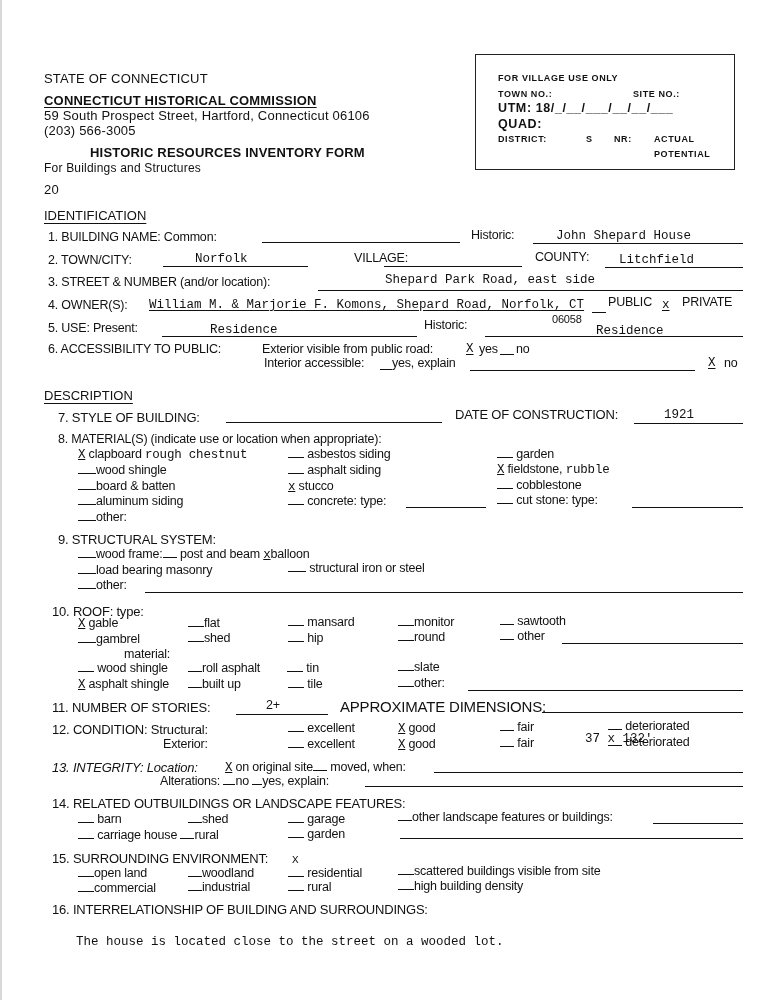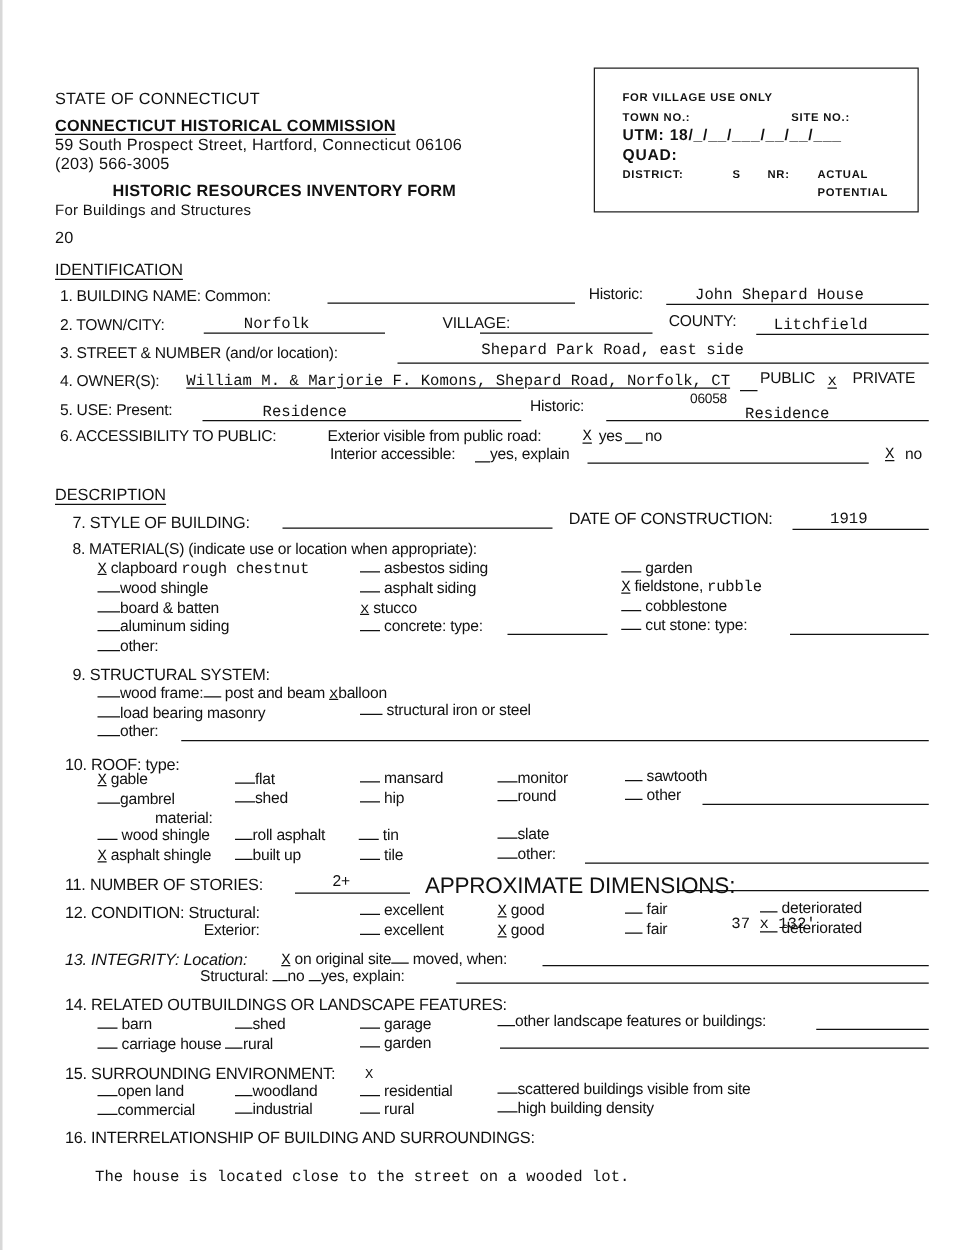--- a/index.html
+++ b/index.html
@@ -97,21 +97,21 @@
 <div class="line" style="left:470px; top:370px; width:225px;"></div>
 <div class="abs mono uline" style="left:708px; top:356px;">X</div>
 <div class="abs narrow" style="left:724px; top:356px;">no</div>
 
 <div class="abs sec sect-title" style="left:44px; top:388px;">DESCRIPTION</div>
 
 <div class="abs narrow" style="left:58px; top:410px; font-size:13px;">7. STYLE OF BUILDING:</div>
 <div class="line" style="left:226px; top:422px; width:216px;"></div>
 <div class="abs narrow" style="left:455px; top:407px; font-size:13px;">DATE OF CONSTRUCTION:</div>
 <div class="line" style="left:634px; top:423px; width:109px;"></div>
-<div class="abs mono" style="left:664px; top:408px;">1919</div>
+<div class="abs mono" style="left:664px; top:408px;">1921</div>
 
 <div class="abs narrow" style="left:58px; top:432px;">8. MATERIAL(S) (indicate use or location when appropriate):</div>
 <div class="abs narrow" style="left:78px; top:447px;"><span class="mark">X</span>&nbsp;<span>clapboard</span>&nbsp;<span class="mono">rough chestnut</span></div>
 <div class="abs narrow" style="left:78px; top:463px;"><span class="blank" style="width:18px"></span><span>wood shingle</span></div>
 <div class="abs narrow" style="left:78px; top:479px;"><span class="blank" style="width:18px"></span><span>board &amp; batten</span></div>
 <div class="abs narrow" style="left:78px; top:494px;"><span class="blank" style="width:18px"></span><span>aluminum siding</span></div>
 <div class="abs narrow" style="left:78px; top:510px;"><span class="blank" style="width:18px"></span><span>other:</span></div>
 
 <div class="abs narrow" style="left:288px; top:447px;"><span class="blank" style="width:16px"></span> <span>asbestos siding</span></div>
 <div class="abs narrow" style="left:288px; top:463px;"><span class="blank" style="width:16px"></span> <span>asphalt siding</span></div>
@@ -154,40 +154,40 @@
 
 <div class="abs narrow" style="left:78px; top:677px;"><span class="mark">X</span>&nbsp;<span>asphalt shingle</span></div>
 <div class="abs narrow" style="left:188px; top:677px;"><span class="blank" style="width:14px"></span><span>built up</span></div>
 <div class="abs narrow" style="left:288px; top:677px;"><span class="blank" style="width:16px"></span> <span>tile</span></div>
 <div class="abs narrow" style="left:398px; top:676px;"><span class="blank" style="width:16px"></span><span>other:</span></div>
 <div class="line" style="left:468px; top:690px; width:275px;"></div>
 
 <div class="abs narrow" style="left:52px; top:700px; font-size:13px;">11. NUMBER OF STORIES:</div>
 <div class="line" style="left:236px; top:714px; width:92px;"></div>
 <div class="abs narrow" style="left:266px; top:698px;">2+</div>
-<div class="abs narrow" style="left:340px; top:698px; font-size:18px;">APPROXIMATE DIMENSIONS:</div>
+<div class="abs narrow" style="left:340px; top:698px; font-size:15px;">APPROXIMATE DIMENSIONS:</div>
 <div class="line" style="left:542px; top:712px; width:201px;"></div>
 <div class="abs mono" style="left:585px; top:732px;">37 x 132'</div>
 
 <div class="abs narrow" style="left:52px; top:722px; font-size:13px;">12. CONDITION: Structural:</div>
 <div class="abs narrow" style="left:163px; top:737px;">Exterior:</div>
 <div class="abs narrow" style="left:288px; top:721px;"><span class="blank" style="width:16px"></span> <span>excellent</span></div>
 <div class="abs narrow" style="left:398px; top:721px;"><span class="mark">X</span>&nbsp;<span>good</span></div>
 <div class="abs narrow" style="left:500px; top:720px;"><span class="blank" style="width:14px"></span> <span>fair</span></div>
 <div class="abs narrow" style="left:608px; top:719px;"><span class="blank" style="width:14px"></span> <span>deteriorated</span></div>
 
 <div class="abs narrow" style="left:288px; top:737px;"><span class="blank" style="width:16px"></span> <span>excellent</span></div>
 <div class="abs narrow" style="left:398px; top:737px;"><span class="mark">X</span>&nbsp;<span>good</span></div>
 <div class="abs narrow" style="left:500px; top:736px;"><span class="blank" style="width:14px"></span> <span>fair</span></div>
 <div class="abs narrow" style="left:608px; top:735px;"><span class="blank" style="width:14px"></span> <span>deteriorated</span></div>
 
 <div class="abs narrow" style="left:52px; top:760px; font-size:13px;font-style:italic;">13. INTEGRITY: Location:</div>
 <div class="abs narrow" style="left:225px; top:760px;"><span class="mark">X</span>&nbsp;<span>on original site</span><span class="blank" style="width:14px"></span> <span>moved, when:</span></div>
 <div class="line" style="left:434px; top:772px; width:309px;"></div>
-<div class="abs narrow" style="left:160px; top:774px;"><span>Structural:</span> <span class="blank" style="width:12px"></span><span>no</span> <span class="blank" style="width:10px"></span><span>yes, explain:</span></div>
+<div class="abs narrow" style="left:160px; top:774px;"><span>Alterations:</span> <span class="blank" style="width:12px"></span><span>no</span> <span class="blank" style="width:10px"></span><span>yes, explain:</span></div>
 <div class="line" style="left:365px; top:786px; width:378px;"></div>
 
 <div class="abs narrow" style="left:52px; top:796px; font-size:13px;">14. RELATED OUTBUILDINGS OR LANDSCAPE FEATURES:</div>
 <div class="abs narrow" style="left:78px; top:812px;"><span class="blank" style="width:16px"></span> <span>barn</span></div>
 <div class="abs narrow" style="left:188px; top:812px;"><span class="blank" style="width:14px"></span><span>shed</span></div>
 <div class="abs narrow" style="left:288px; top:812px;"><span class="blank" style="width:16px"></span> <span>garage</span></div>
 <div class="abs narrow" style="left:398px; top:810px;"><span class="blank" style="width:14px"></span><span>other landscape features or buildings:</span></div>
 <div class="line" style="left:653px; top:823px; width:90px;"></div>
 <div class="abs narrow" style="left:78px; top:828px;"><span class="blank" style="width:16px"></span> <span>carriage house</span> <span class="blank" style="width:14px"></span><span>rural</span></div>
 <div class="abs narrow" style="left:288px; top:827px;"><span class="blank" style="width:16px"></span> <span>garden</span></div>

